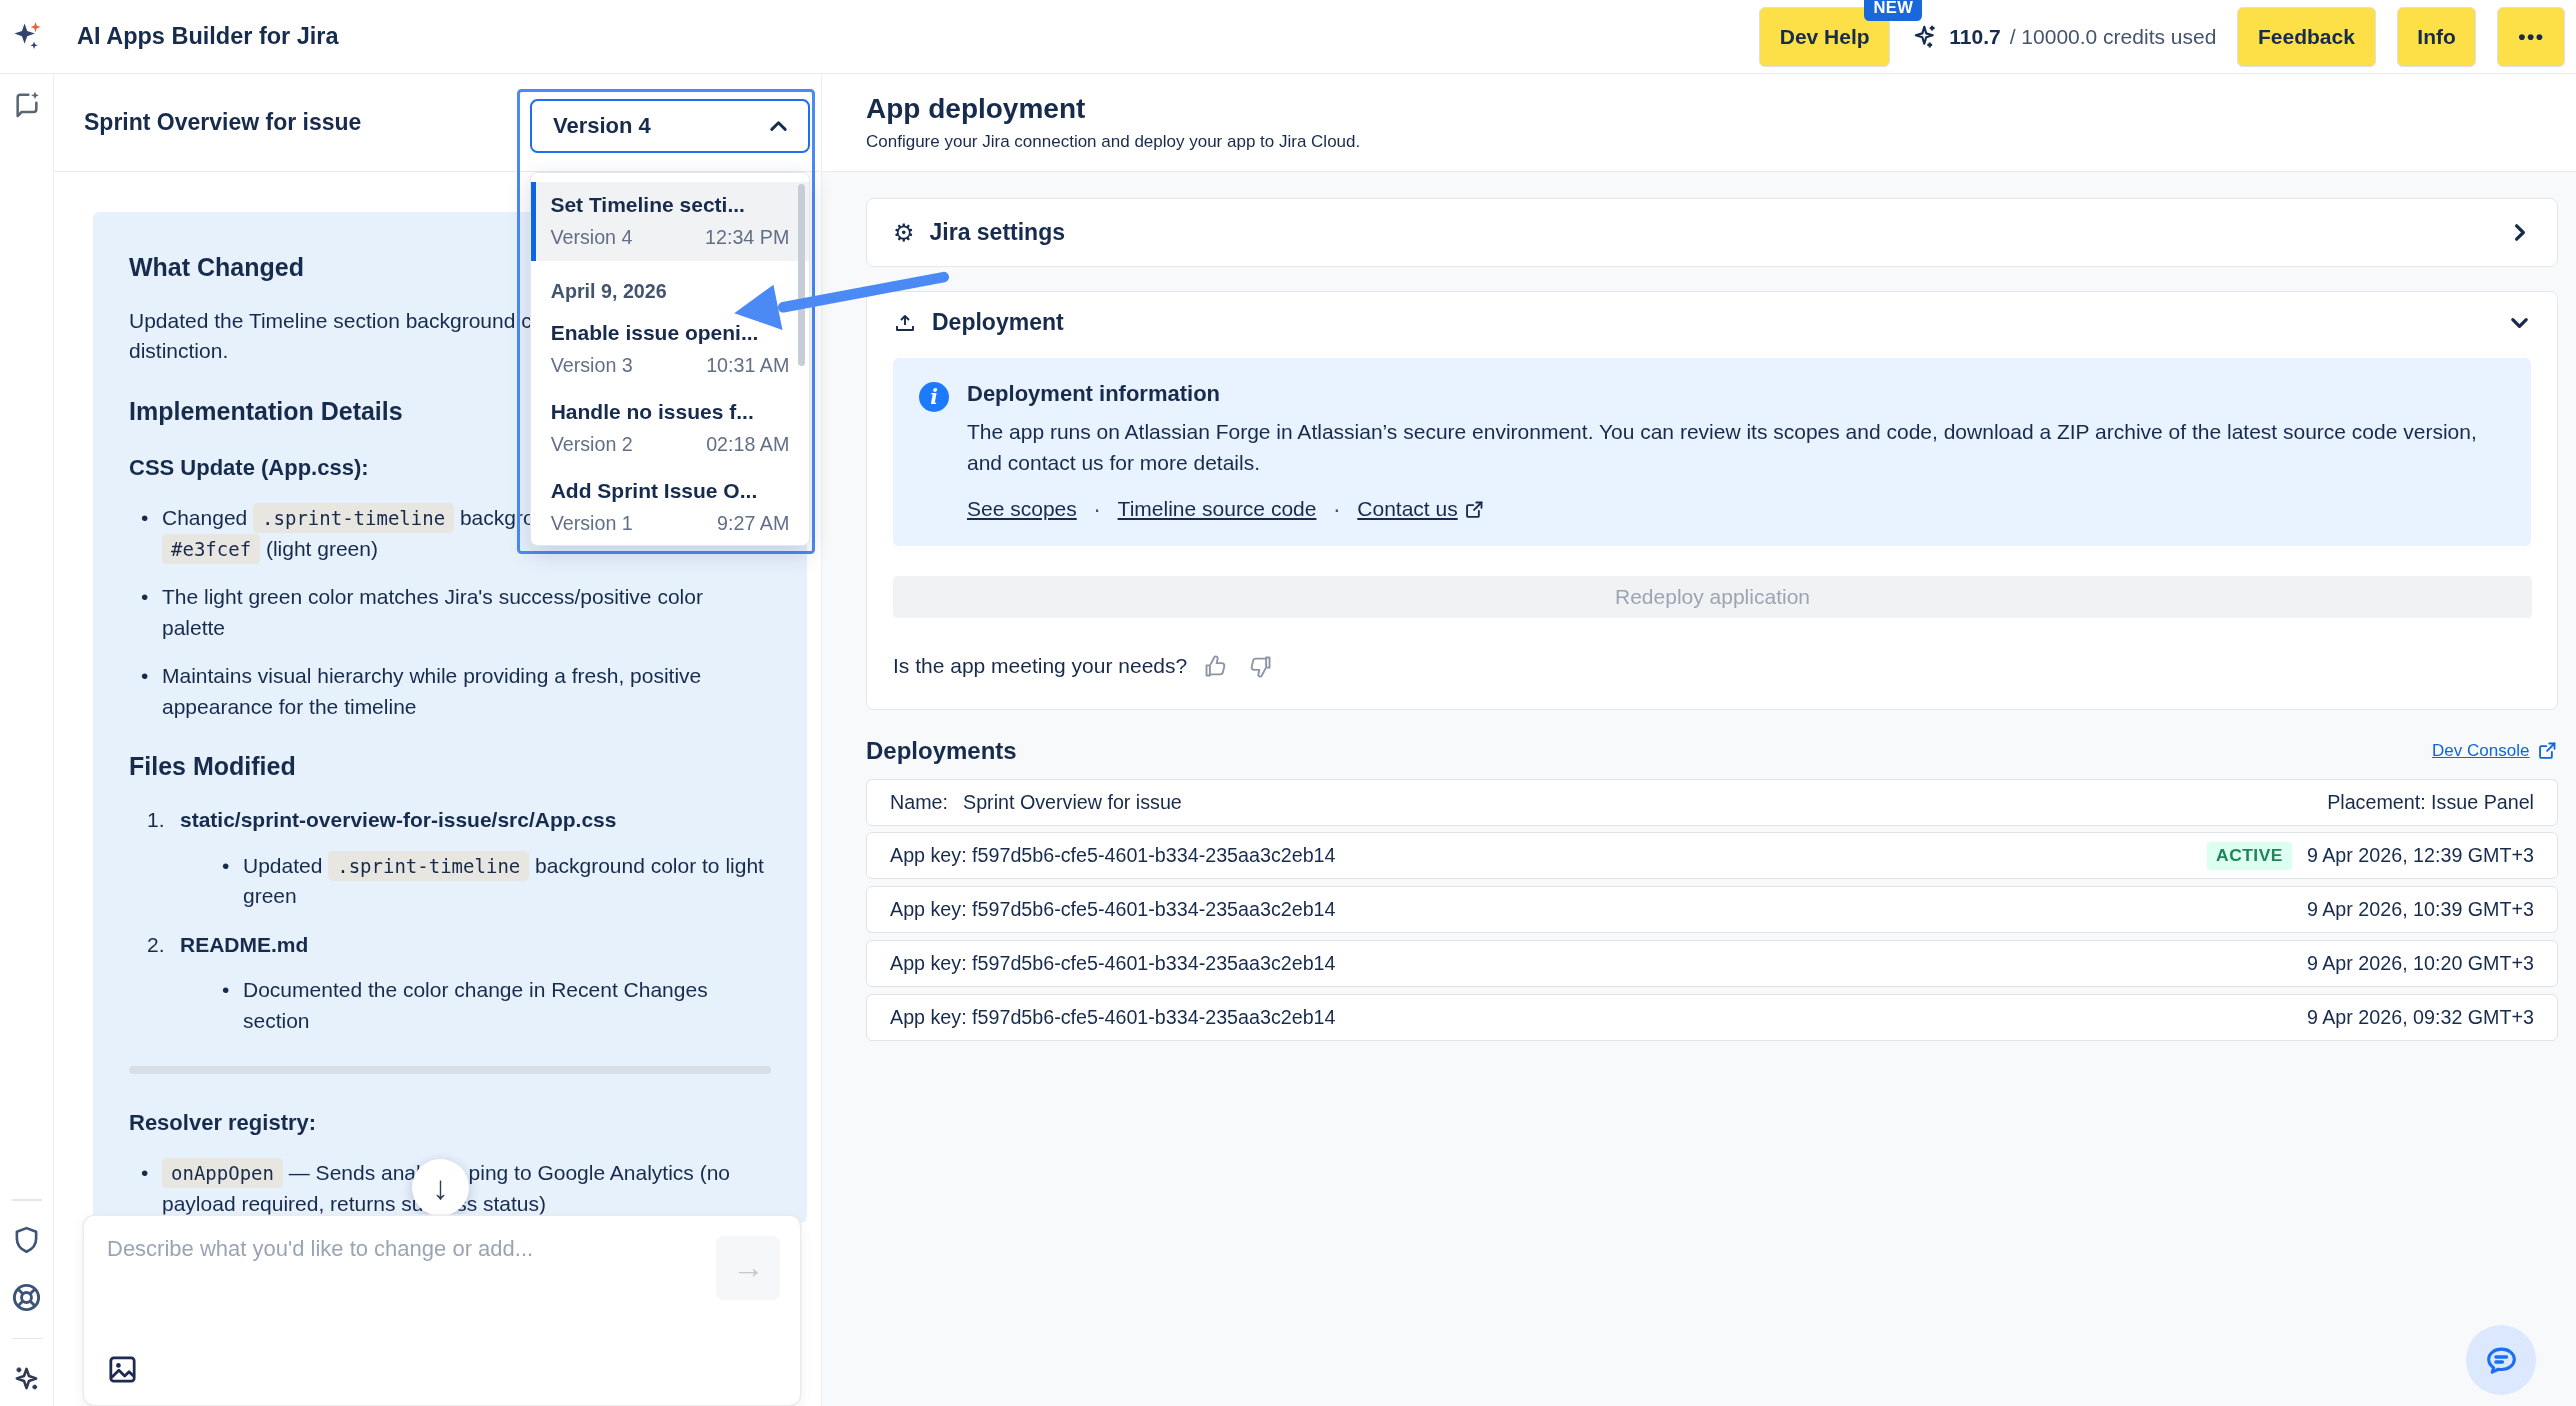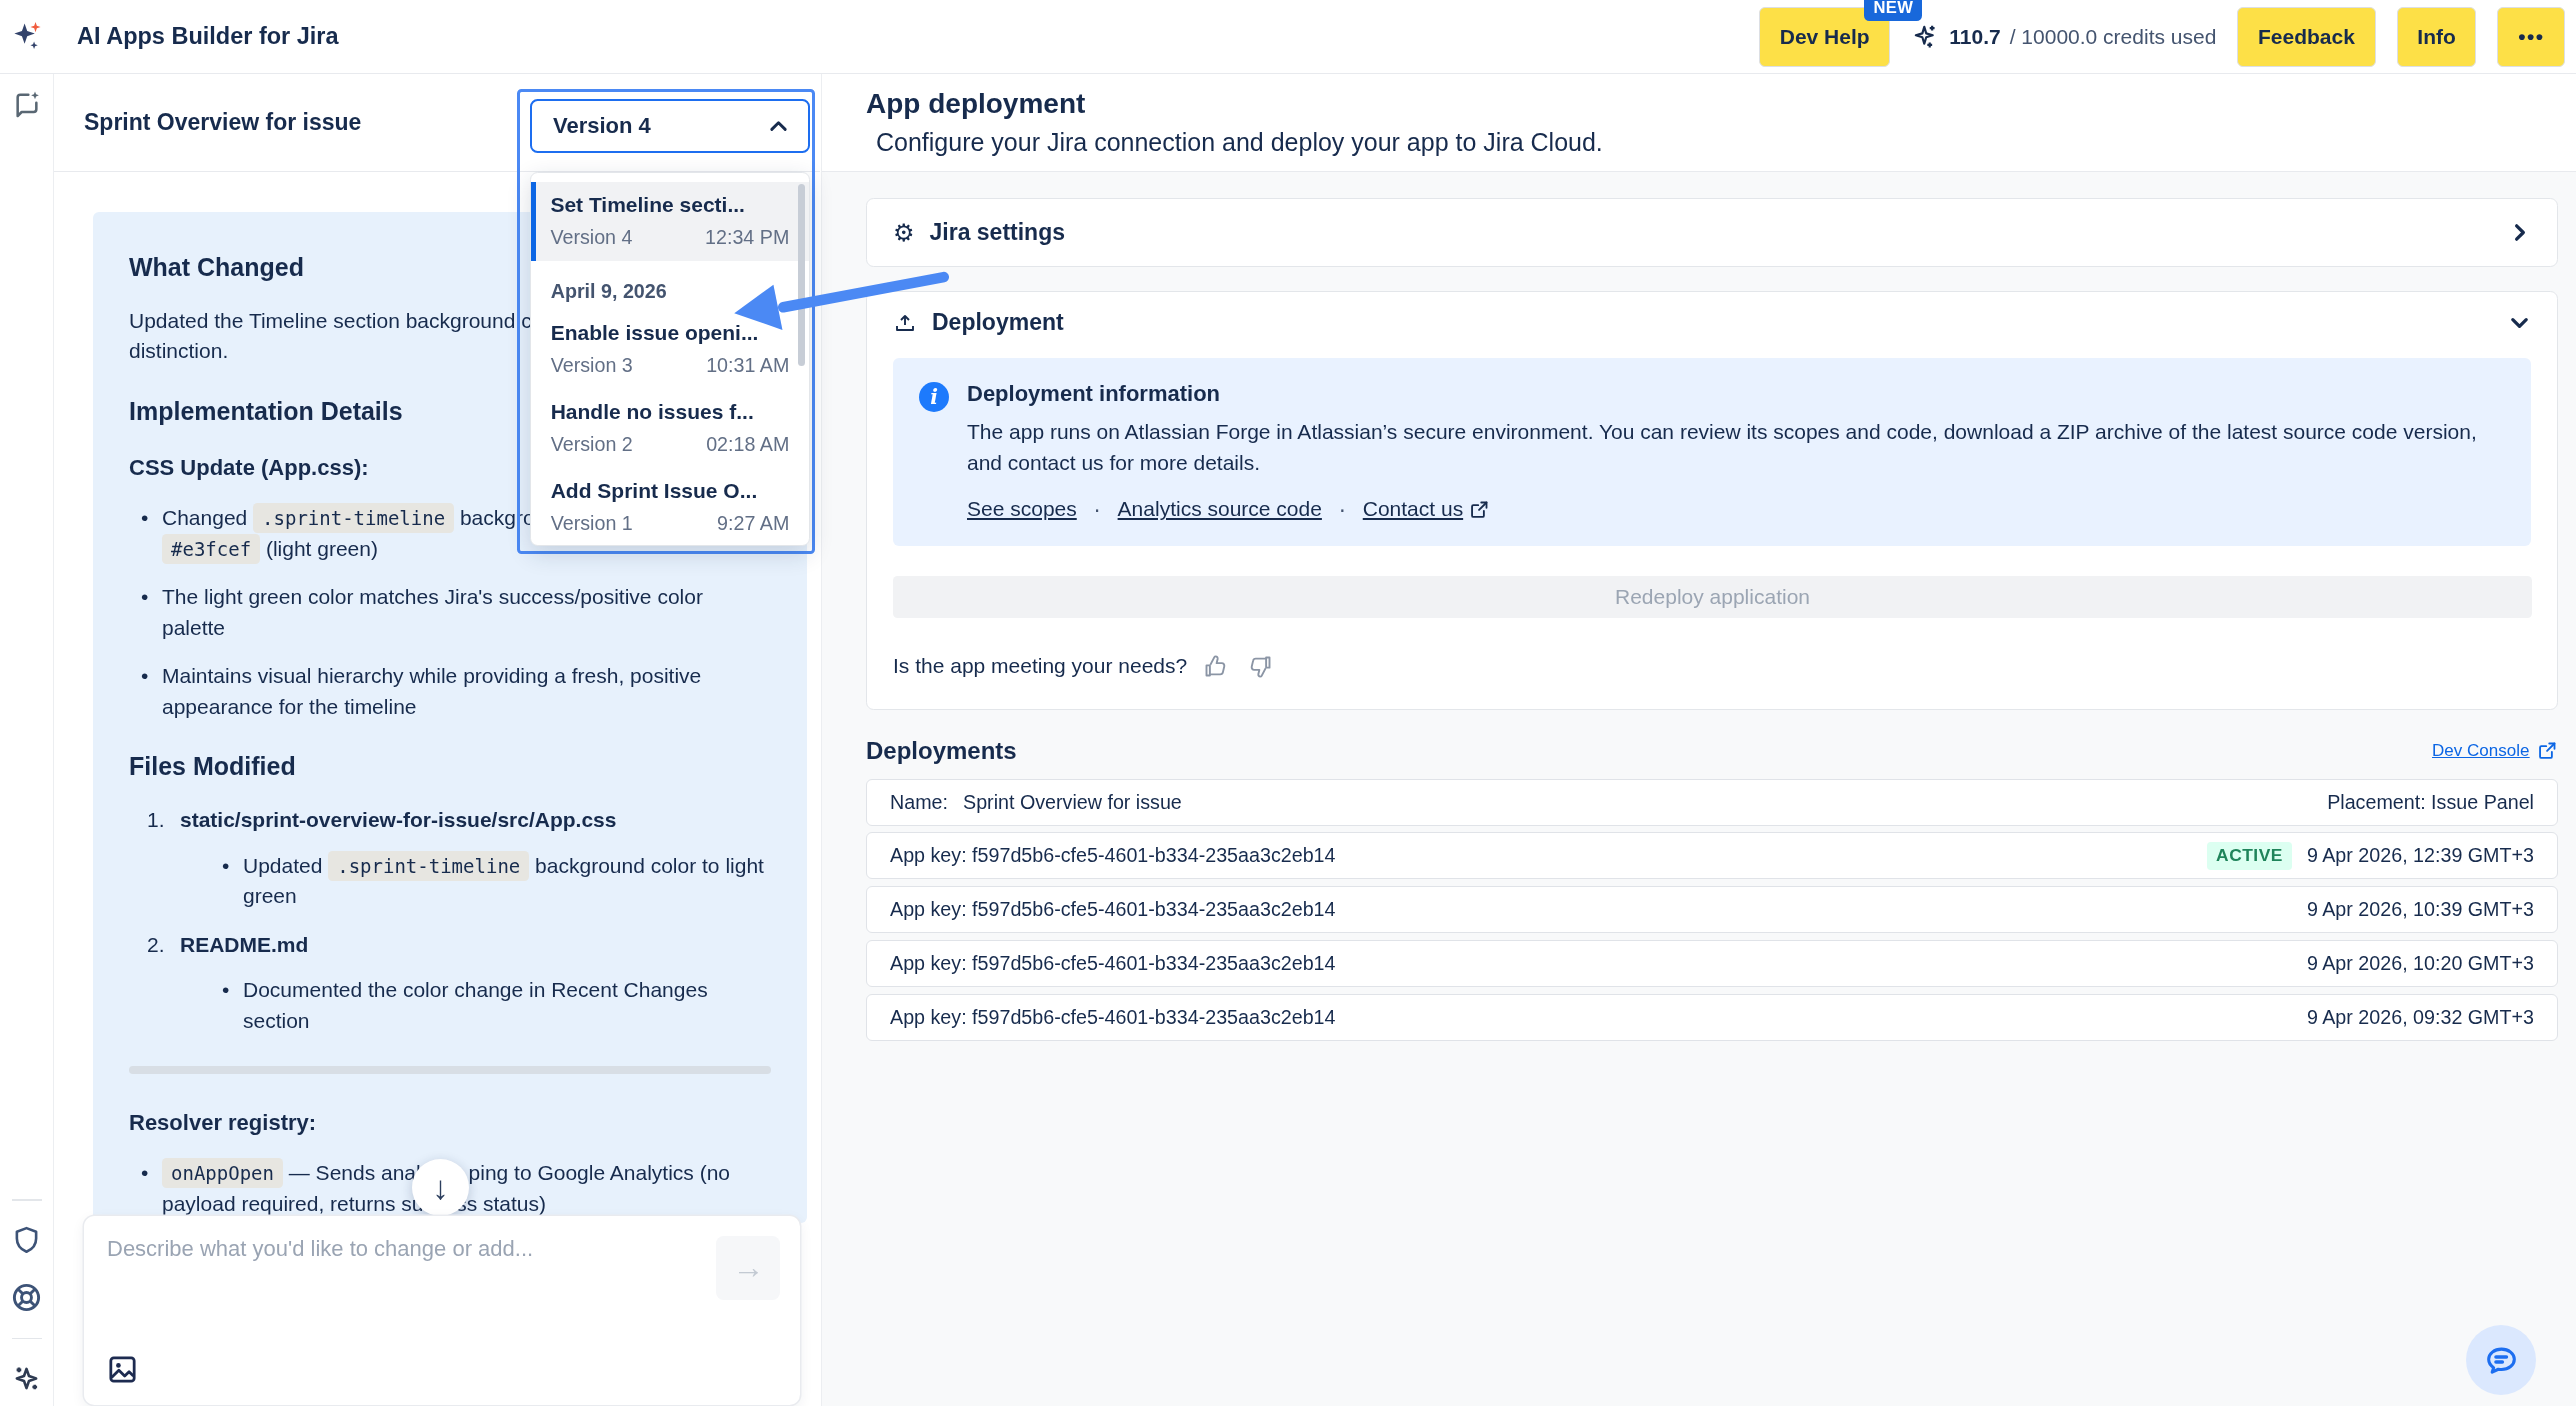--- a/index.html
+++ b/index.html
@@ -68,21 +68,21 @@
   .send-btn { position:absolute; top:19.7px; right:19.7px; width:64px; height:64px; background:#f6f7f9;
               border:none; border-radius:7.6px; font-size:32px; color:#c3cad3; cursor:default; }
   .attach-btn { position:absolute; left:21px; bottom:18px; background:none; border:none; cursor:pointer; line-height:0; }
 
   
   .right-panel { position:absolute; top:74px; left:821px; width:1755px; height:1332px; background:#f8f9fa;
                  border-left:1.5px solid #eceef1; }
   .right-head { position:absolute; top:0; left:0; right:0; height:98px; background:#fff;
                 border-bottom:1.5px solid #e8eaee; display:flex; align-items:center; padding:0 18px 0 44px; }
   .rp-title { font-size:28px; font-weight:700; }
-  .rp-sub { font-size:25px; margin-top:7.6px;margin-left:10px; }
+  .rp-sub { font-size:17px; margin-top:7.6px; }
   .toggle-group { margin-left:auto; background:#f1f2f4; border-radius:7.6px; padding:5.3px; display:flex; gap:6px; }
   .toggle-btn { border:none; border-radius:6px; height:42px; padding:0 23px; font-size:20.4px; font-weight:600;
                 font-family:inherit; cursor:pointer; }
   .toggle-manual { background:#fff; color:#172b4d; }
   .toggle-auto { background:#e9f2ff; color:#0c66e4; box-shadow:inset 0 0 0 2.3px #0c66e4; }
 
   .right-body { position:absolute; top:98px; bottom:0; left:0; right:0; padding:26px 18px 0 44px; overflow:hidden; }
   .card { background:#fff; border:1.5px solid #e3e6ea; border-radius:7.6px; }
   .card-row { display:flex; align-items:center; padding:0 26px; height:67px; cursor:pointer; }
   .card-label { font-size:23px; font-weight:700; margin-left:15px; }
@@ -300,21 +300,21 @@
         </div>
 
         <div class="info-box">
           <span class="info-icon">i</span>
           <div>
             <div class="info-title">Deployment information</div>
             <div class="info-body">The app runs on Atlassian Forge in Atlassian’s secure environment. You can review its scopes and code, download a ZIP archive of the latest source code version, and contact us for more details.</div>
             <div class="info-links">
               <a href="#">See scopes</a>
               <span class="dot-sep">·</span>
-              <a href="#">Analytics source code</a>
+              <a href="#">Timeline source code</a>
               <span class="dot-sep">·</span>
               <span class="link-ext">
                 <a href="#">Contact us</a>
                 <svg class="icon-svg" width="21" height="21" viewBox="0 0 24 24" fill="none" stroke="#172b4d" stroke-width="2.1" stroke-linecap="round" stroke-linejoin="round">
                   <path d="M14 4h6v6"></path>
                     <path d="M20 4l-8.5 8.5"></path>
                     <path d="M17 13.5V19a1.5 1.5 0 0 1-1.5 1.5H5A1.5 1.5 0 0 1 3.5 19V8.5A1.5 1.5 0 0 1 5 7h5.5"></path>
                 </svg>
               </span>
             </div>

